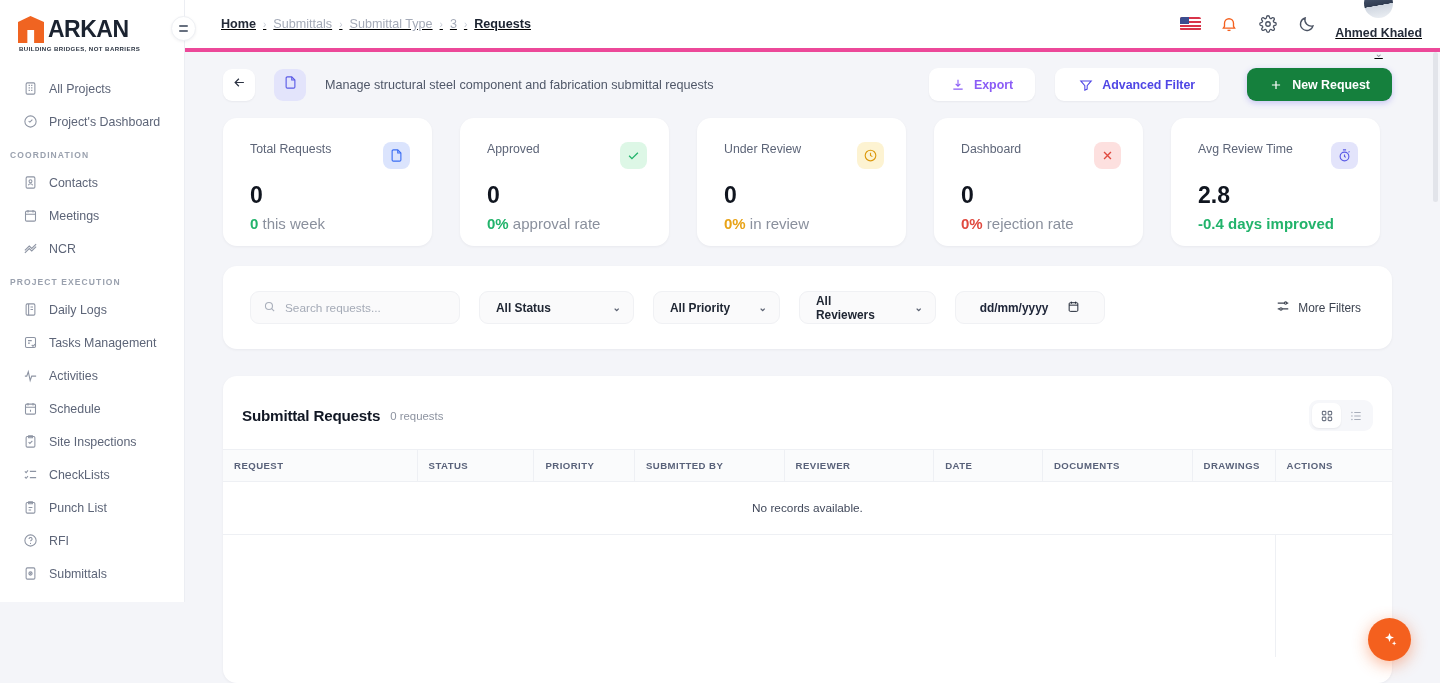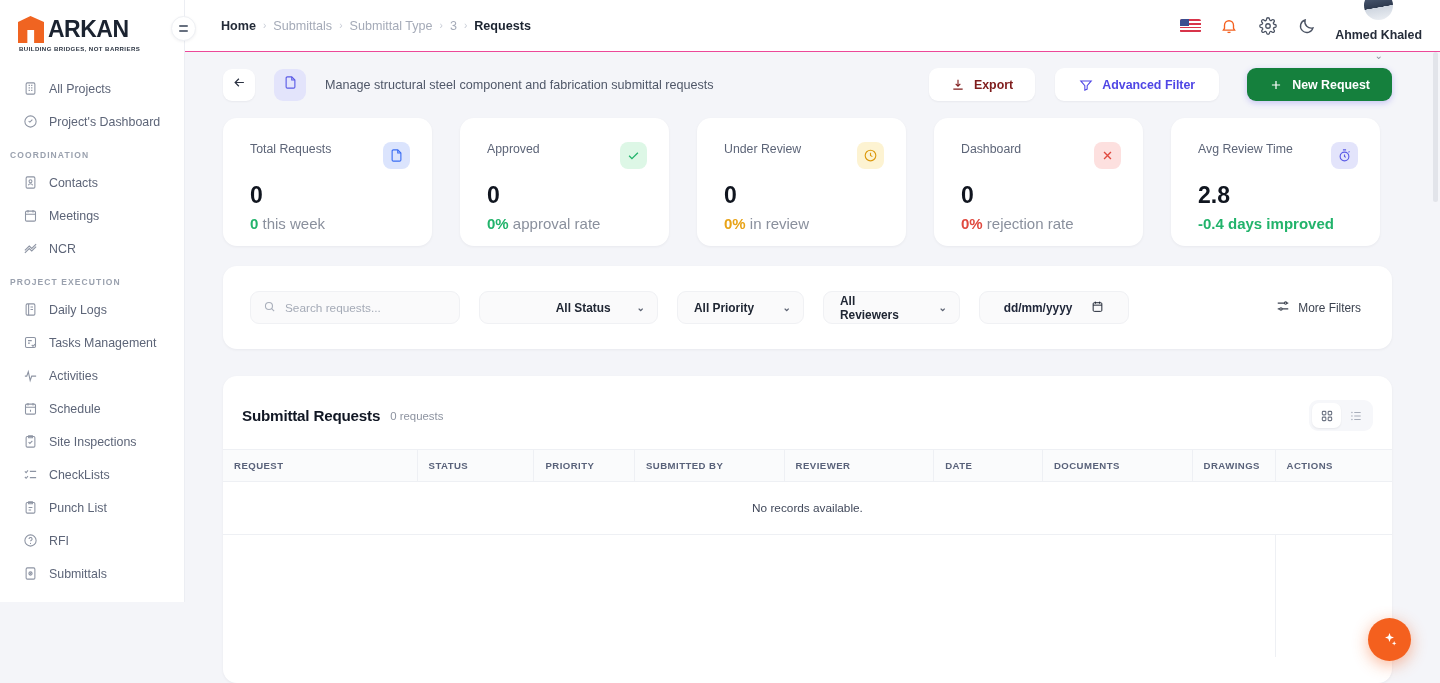--- a/index.html
+++ b/index.html
@@ -49,21 +49,21 @@
     box-shadow: 0 1px 3px rgba(20,25,40,0.06);
   }
   .collapse-btn .bars { display:flex; flex-direction:column; gap:3px; }
   .collapse-btn .bars i { display:block; width:9px; height:1.6px; background:#67707f; border-radius:1px; }
 
   
   .main { flex: 1; height: 683px; display: flex; flex-direction: column; background:#f4f5f9; overflow:hidden; }
 
   .topbar {
     height: 52px; background: #fff; display: flex; align-items: center;
-    padding: 0 18px 0 36px; border-bottom: 1px solid #ec4899; flex: 0 0 52px;
+    padding: 0 18px 0 36px; border-bottom: 4px solid #ec4899; flex: 0 0 52px; text-decoration: underline;
   }
   .crumbs { display: flex; align-items: center; gap: 7px; font-size: 12.6px; }
   .crumb { color: #a5abb8; cursor: pointer; }
   .crumb.home { color: #242b38; font-weight: 700; }
   .crumb.current { color: #1b2330; font-weight: 700; }
   .crumb-sep { color: #c7ccd6; font-size: 10px; }
   .topbar-right { margin-left: auto; display: flex; align-items: center; gap: 17px; }
   .ticon { width: 22px; height: 22px; display:flex; align-items:center; justify-content:center; cursor:pointer; color:#4b5363; }
   .ticon svg { width: 18px; height: 18px; display:block; }
   .flag { width: 21px; height: 14px; border-radius: 2px; overflow: hidden; position: relative; cursor: pointer; background:#fff; }
@@ -86,21 +86,21 @@
     width: 32px; height: 32px; border-radius: 9px; background:#e3e4fb; margin-left: 19px;
     display:flex; align-items:center; justify-content:center; color:#5a5ae6;
   }
   .tool-title { margin-left: 19px; font-size: 12.6px; color: #4f5768; }
   .tool-actions { margin-left: auto; display:flex; align-items:center; gap: 20px; }
   .btn {
     height: 33px; border-radius: 9px; display:flex; align-items:center; gap: 9px;
     padding: 0 22px; font-size: 12.4px; cursor: pointer; border: none;
     font-family: "Liberation Sans", sans-serif;
   }
-  .btn-white { background:#fff; color:#7f1d1d; font-weight:600; box-shadow: 0 1px 2px rgba(22,28,45,0.05); }
+  .btn-white { background:#fff; color:#8b5cf6; font-weight:600; box-shadow: 0 1px 2px rgba(22,28,45,0.05); }
   .btn-filter { background:#fff; color:#4f46e5; font-weight:600; box-shadow: 0 1px 2px rgba(22,28,45,0.05); padding: 0 24px; }
   .btn-primary { background:#15803d; color:#fff; font-weight:600; padding: 0 22px; box-shadow: 0 2px 6px rgba(79,70,229,0.28); margin-left: 8px; }
   .btn svg { width: 14px; height: 14px; display:block; }
 
   
   .cards { display:flex; gap: 28px; padding: 17px 60px 0 38px; }
   .card {
     flex: 1; background:#fff; border-radius: 14px; height: 128px;
     padding: 24px 22px 0 27px; box-shadow: 0 1px 3px rgba(22,28,45,0.05);
   }
@@ -126,21 +126,21 @@
   .search-box input {
     border:none; outline:none; background:transparent; font-size:11.8px; color:#3a414f;
     width:100%; font-family:"Liberation Sans", sans-serif;
   }
   .search-box input::placeholder { color:#a5abb7; }
   .sel {
     height: 33px; background:#fafafb; border:1px solid #f0f1f4; border-radius:9px;
     display:flex; align-items:center; justify-content:space-between; padding: 0 12px 0 16px;
     font-size:11.9px; color:#202734; cursor:pointer; gap: 26px; font-weight:600;
   }
-  .sel.w-status { width: 179px; justify-content: flex-end; }
+  .sel.w-status { width: 155px; }
   .sel.w-priority { width: 127px; }
   .sel.w-reviewer { width: 137px; }
   .sel .caret { color:#5c6373; font-size:10px; }
   .datebox {
     width: 150px; height: 33px; background:#fafafb; border:1px solid #f0f1f4; border-radius:9px;
     display:flex; align-items:center; justify-content:center; gap: 19px;
     font-size:11.9px; color:#20273a; cursor:pointer; font-weight:600;
   }
   .datebox svg { width:13px; height:13px; color:#1d2432; }
   .more-filters {

